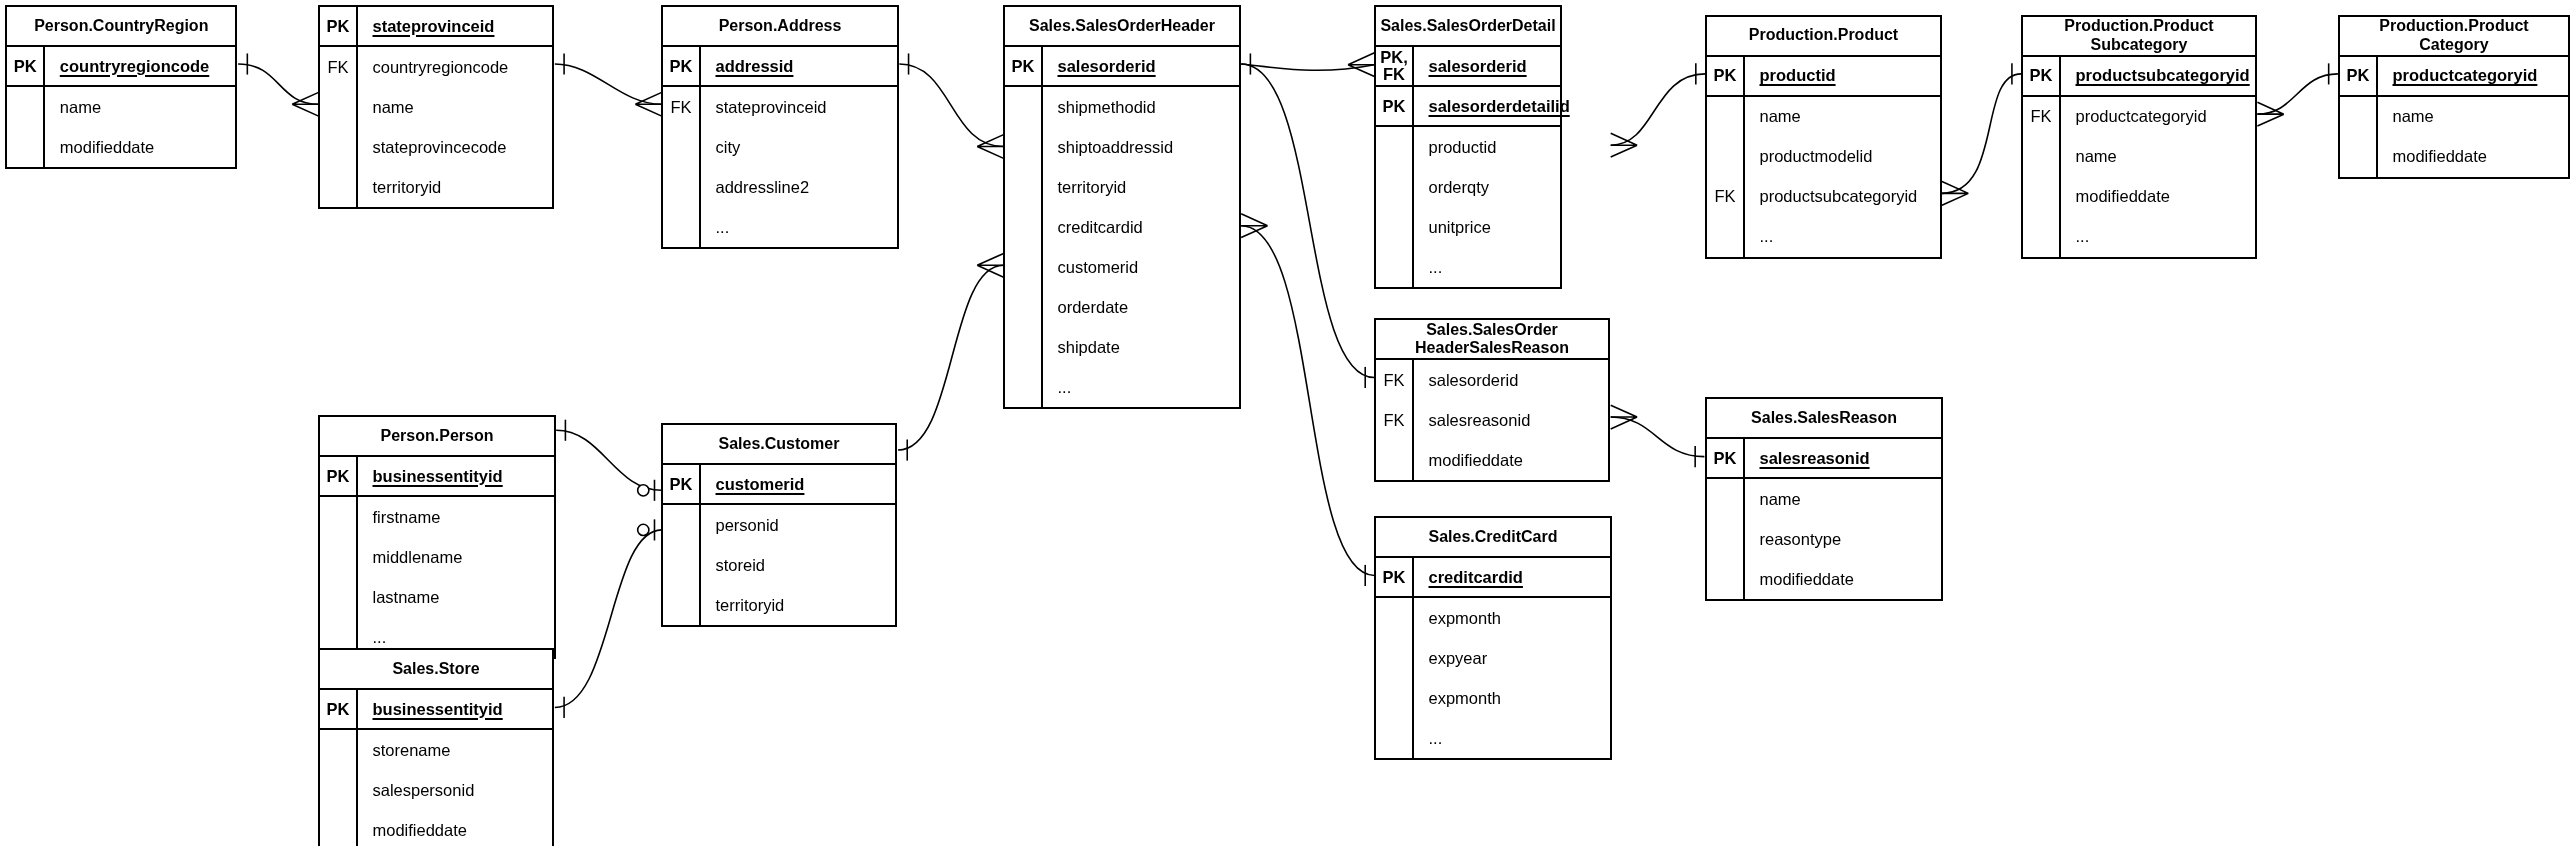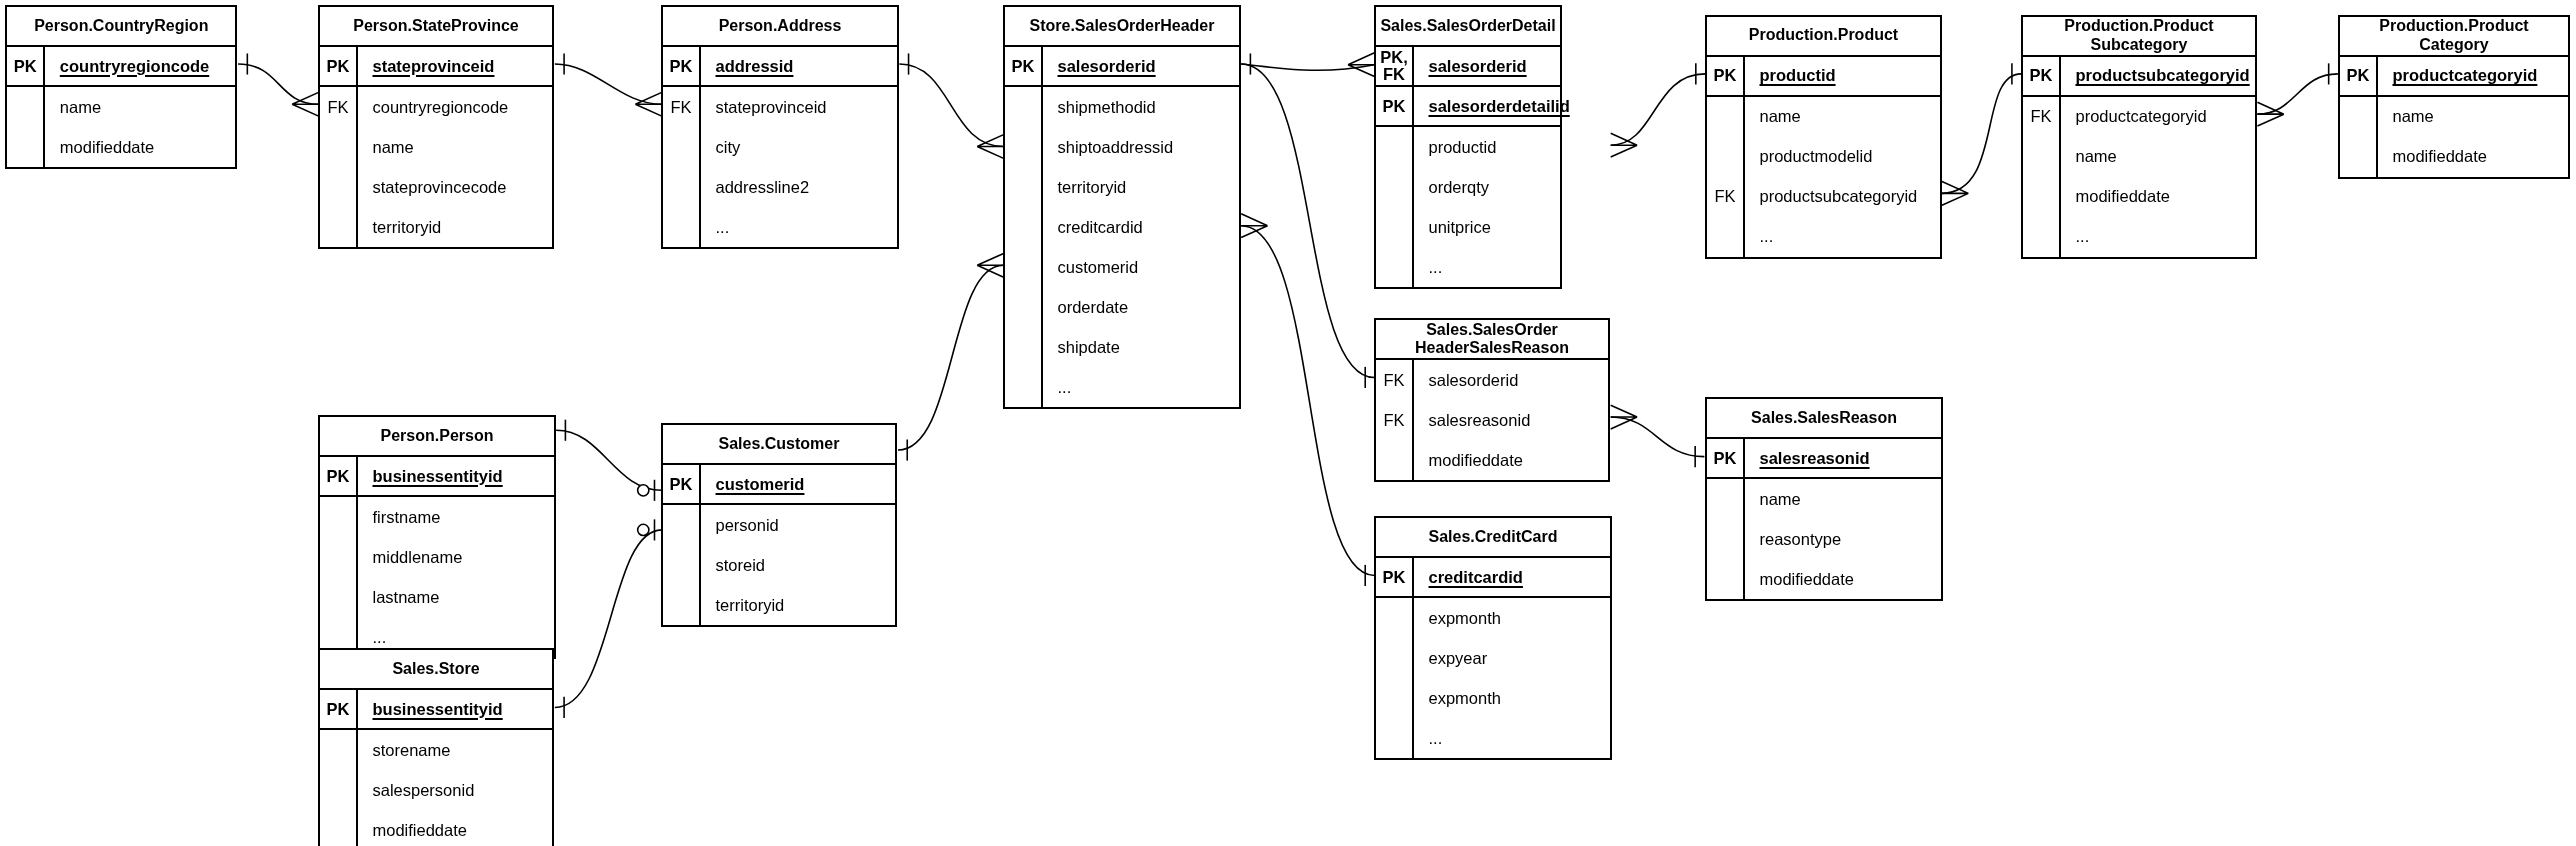--- a/index.html
+++ b/index.html
@@ -84,21 +84,20 @@
         <div class="acell">
           <span>name</span>
         </div>
         <div class="kcell"></div>
         <div class="acell">
           <span>modifieddate</span>
         </div>
       </div>
     </div>
     <div class="entity" style="left: 318px; top: 5.3px; width: 236px;">
-      <div class="title">Person.StateProvince</div>
       <div class="keyrow">
         <div class="kcell b">PK</div>
         <div class="acell">
           <span class="pk">stateprovinceid</span>
         </div>
       </div>
       <div class="attrs">
         <div class="kcell">FK</div>
         <div class="acell">
           <span>countryregioncode</span>
@@ -138,21 +137,21 @@
         <div class="acell">
           <span>addressline2</span>
         </div>
         <div class="kcell"></div>
         <div class="acell">
           <span>...</span>
         </div>
       </div>
     </div>
     <div class="entity" style="left: 1003px; top: 5.3px; width: 238px;">
-      <div class="title">Store.SalesOrderHeader</div>
+      <div class="title">Sales.SalesOrderHeader</div>
       <div class="keyrow">
         <div class="kcell b">PK</div>
         <div class="acell">
           <span class="pk">salesorderid</span>
         </div>
       </div>
       <div class="attrs">
         <div class="kcell"></div>
         <div class="acell">
           <span>shipmethodid</span>

